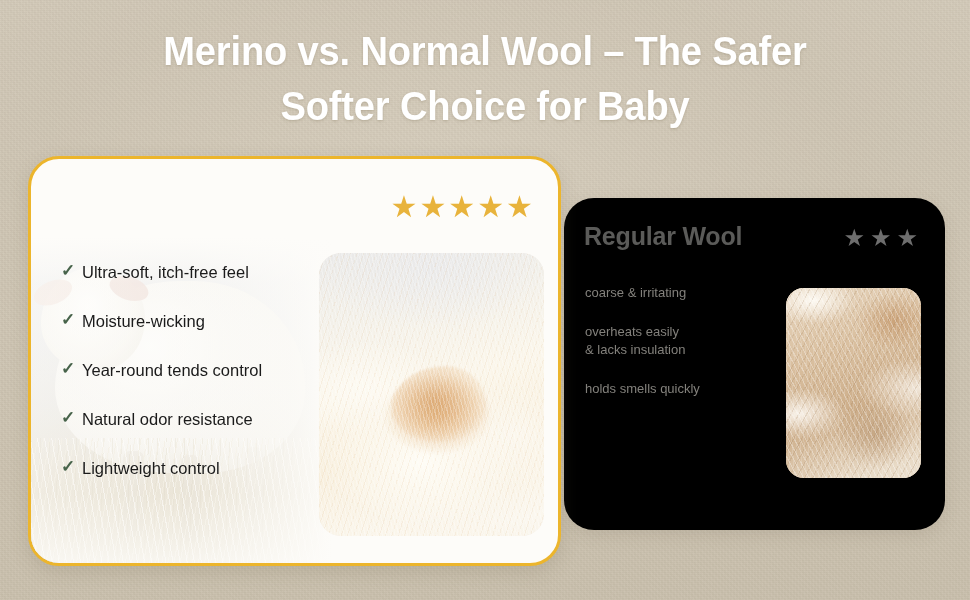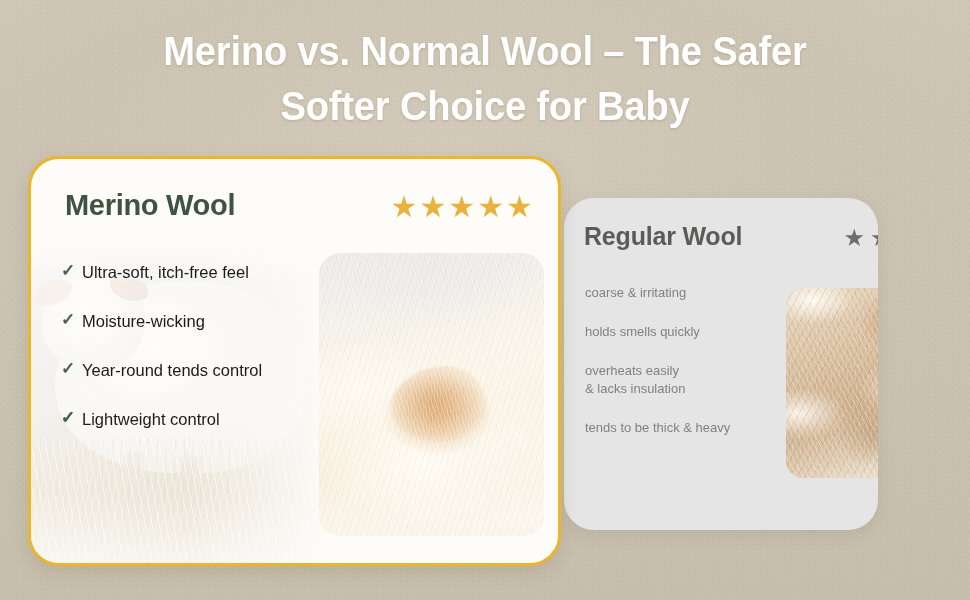--- a/index.html
+++ b/index.html
@@ -49,23 +49,23 @@
     text-shadow: 0 1px 3px rgba(120,105,80,.30);
     z-index: 5;
   }
   #headline .ln { display: block; white-space: nowrap; }
 
   
   #card-regular {
     position: absolute;
     left: 564px;
     top: 198px;
-    width: 314px;
+    width: 381px;
     height: 332px;
-    background: #e5e5e5;
+    background: #000000;
     border-radius: 30px;
     box-shadow: 0 5px 16px rgba(120,108,86,.16);
     z-index: 6;
     overflow: hidden;
   }
   #regular-head {
     position: absolute;
     left: 20px;
     top: 24px;
     width: 345px;
@@ -325,24 +325,23 @@
 
 <section id="card-regular">
 
   <div id="regular-head">
     <div id="regular-title">Regular Wool</div>
     <div id="regular-stars">★★★</div>
   </div>
 
   <ul id="regular-list">
     <li>coarse &amp; irritating</li>
-    <li>holds smells quickly</li>
     <li>overheats easily
 &amp; lacks insulation</li>
-    <li>tends to be thick &amp; heavy</li>
+    <li>holds smells quickly</li>
   </ul>
 
   <div id="regular-photo">
     <div class="fib"></div>
     <div class="hair"></div>
   </div>
 
 </section>
 
 <section id="card-merino">
@@ -355,39 +354,39 @@
     <div class="leg c"></div>
     <div class="head"></div>
     <div class="ear l"></div>
     <div class="ear r"></div>
     <div class="grass"></div>
     <div class="wash"></div>
     <div class="wash2"></div>
   </div>
 
   <div id="merino-head">
-    <div id="merino-title">Merino Wool</div>
     <div id="merino-stars">★★★★★</div>
   </div>
 
   <ul id="merino-list">
     <li>
       <span class="tick">✓</span>
       <span>Ultra-soft, itch-free feel</span>
     </li>
     <li>
       <span class="tick">✓</span>
       <span>Moisture-wicking</span>
     </li>
     <li>
       <span class="tick">✓</span>
       <span>Year-round tends control</span>
     </li>
     <li>
       <span class="tick">✓</span>
+      <span>Natural odor resistance</span>
     </li>
     <li>
       <span class="tick">✓</span>
       <span>Lightweight control</span>
     </li>
   </ul>
 
   <div id="merino-photo">
     <div class="swirl"></div>
     <div class="core"></div>

